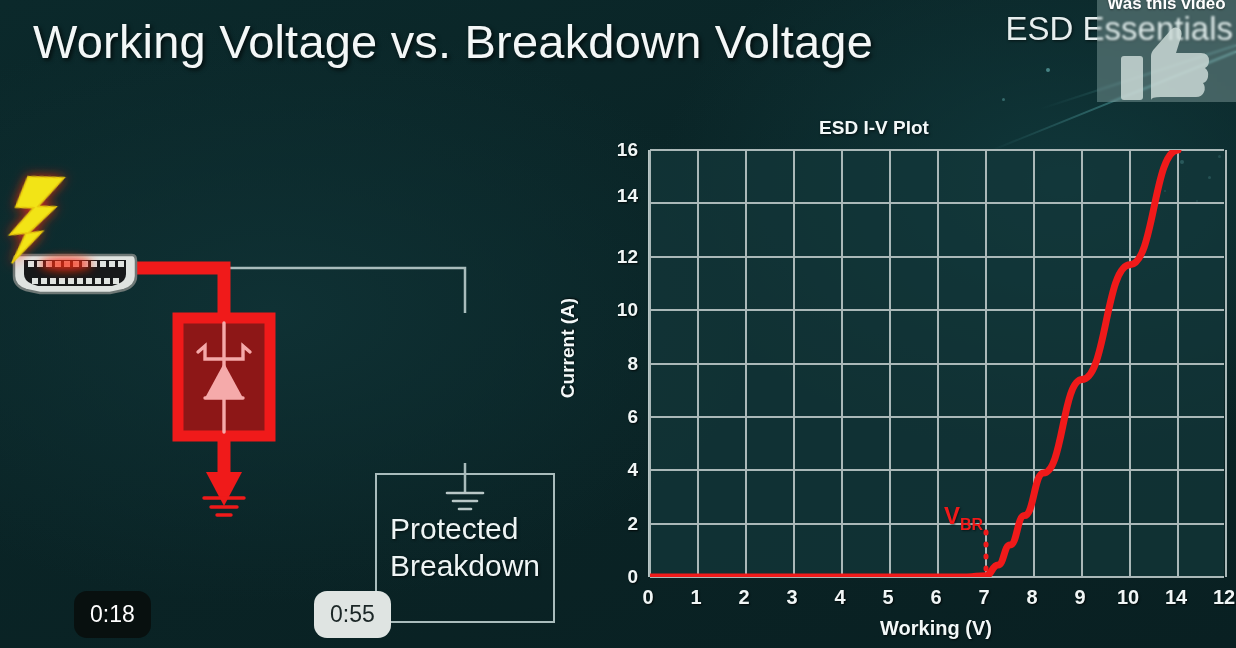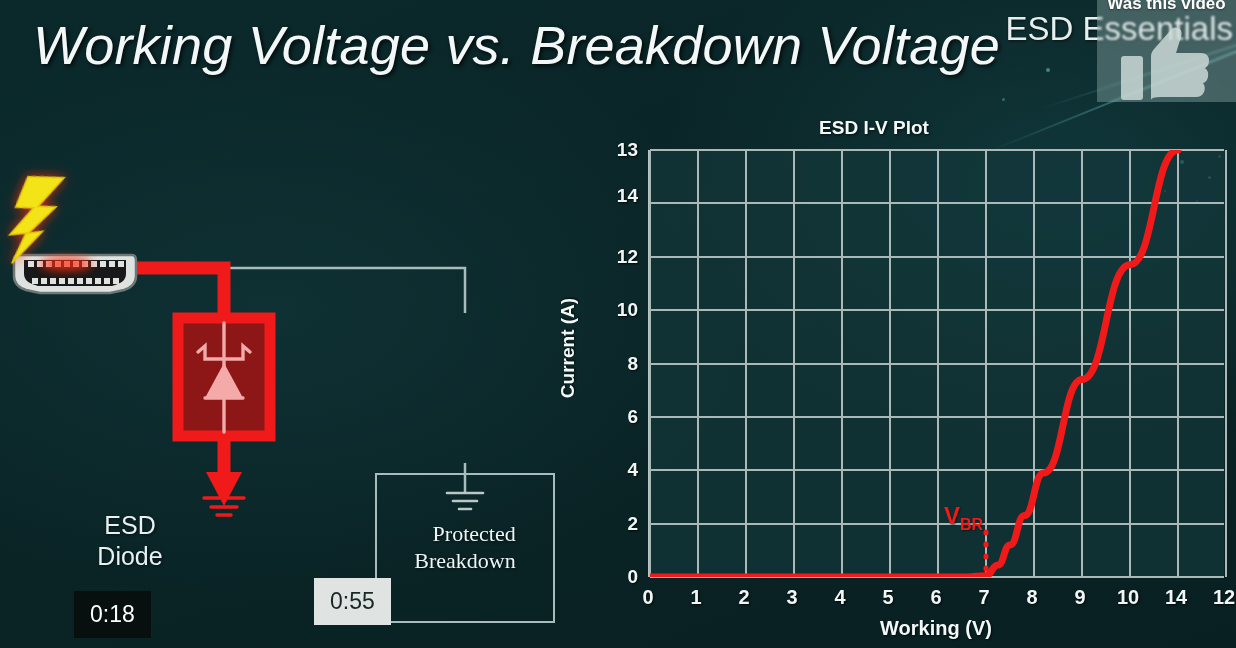--- a/index.html
+++ b/index.html
@@ -22,25 +22,24 @@
   .speck { position: absolute; border-radius: 50%; background: #7fd8d8; pointer-events: none; }
   .swoosh {
     position: absolute; pointer-events: none;
     background: linear-gradient(90deg, rgba(110,220,220,0) 0%, rgba(120,225,225,.42) 45%, rgba(140,235,235,.55) 100%);
     height: 2px; transform-origin: left center;
   }
 
   
   .title {
     position: absolute; left: 33px; top: 14px;
-    font-size: 54px; font-weight: 400; color: #f3f7f7;
+    font-size: 47px; font-weight: 400; color: #f3f7f7;
     letter-spacing: .2px;
     text-shadow: 2px 2px 4px rgba(0,0,0,.75);
     white-space: nowrap;
-    font-style: italic;
   }
   .brand {
     position: absolute; right: 3px; top: 10px;
     font-size: 33px; color: #e6eeee; font-weight: 400;
     text-shadow: 1px 1px 3px rgba(0,0,0,.6);
     white-space: nowrap;
   }
 
   
   .feedback {
@@ -66,23 +65,22 @@
     font-size: 25px; color: #e8f1f1;
     text-shadow: 1px 1px 3px rgba(0,0,0,.6);
   }
   .prot-box {
     position: absolute; left: 375px; top: 313px;
     width: 180px; height: 150px;
     border: 2px solid #a9bcbc;
     display: flex; align-items: center; justify-content: center;
   }
   .prot-box span {
-    font-size: 22px; color: #eef5f5; text-align: right; line-height: 1.22;
+    font-size: 30px; color: #eef5f5; text-align: left; line-height: 1.22;
     text-shadow: 1px 1px 3px rgba(0,0,0,.6);
-    font-family: Liberation Serif, serif;
   }
 
   
   .chart { position: absolute; left: 580px; top: 105px; width: 656px; height: 543px; }
   .chart-title {
     position: absolute; left: 0; top: 12px; width: 656px;
     text-align: center; font-size: 19px; font-weight: bold; color: #f2f8f8;
     text-shadow: 1px 1px 3px rgba(0,0,0,.7);
     padding-right: 68px;
   }
@@ -118,21 +116,21 @@
     text-align: center; font-size: 20px; font-weight: bold; color: #f2f8f8;
     text-shadow: 1px 1px 2px rgba(0,0,0,.7);
   }
   .vbr-lab {
     position: absolute; font-size: 24px; font-weight: bold; color: #f01a1a;
     text-shadow: 1px 1px 2px rgba(0,0,0,.5); white-space: nowrap;
   }
   .vbr-lab sub { font-size: 16px; }
   .badge {
     position: absolute; height: 47px; min-width: 70px;
-    border-radius: 0; display: flex; align-items: center; justify-content: center;
+    border-radius: 13px; display: flex; align-items: center; justify-content: center;
     font-size: 23px; padding: 8px 16px;
   }
   .badge-dark { background: #08100f; color: #ffffff; }
   .badge-light { background: #dfe4e2; color: #1b2626; }
 </style>
 </head>
 <body>
 
 <div id="stage">
 
@@ -232,24 +230,20 @@
           <rect x="86" y="118" width="6" height="6"></rect>
             <rect x="95" y="118" width="6" height="6"></rect>
           <rect x="104" y="118" width="6" height="6"></rect>
             <rect x="113" y="118" width="6" height="6"></rect>
         </g>
         <ellipse cx="66" cy="104" rx="26" ry="7" fill="#ff2a10" opacity=".8" filter="url(#pinGlow)"></ellipse>
       </g>
       <polygon filter="url(#boltGlow)" points="30,18 66,14 44,46 62,44 38,74 52,70 26,106 36,74 20,78 40,48 22,50" fill="#f2e418" stroke="#e8c60a" stroke-width="1.5" transform="translate(-8,0) rotate(8 42 60)"></polygon>
     </svg>
 
-    <div class="label-esd">
-      <div>ESD</div>
-      <div>Diode</div>
-    </div>
 
     <div class="prot-box">
       <span>
         <span>Protected</span><br>
         <span>Breakdown</span>
       </span>
     </div>
   </div>
 
   <div class="chart">
@@ -286,38 +280,38 @@
       </div>
     <div id="tick-layer">
         <div class="ytick-lab" style="top: 472px; right: 598px;">0</div>
         <div class="ytick-lab" style="top: 418.625px; right: 598px;">2</div>
         <div class="ytick-lab" style="top: 365.25px; right: 598px;">4</div>
         <div class="ytick-lab" style="top: 311.875px; right: 598px;">6</div>
         <div class="ytick-lab" style="top: 258.5px; right: 598px;">8</div>
         <div class="ytick-lab" style="top: 205.125px; right: 598px;">10</div>
         <div class="ytick-lab" style="top: 151.75px; right: 598px;">12</div>
         <div class="ytick-lab" style="top: 91px; right: 598px;">14</div>
-        <div class="ytick-lab" style="top: 45px; right: 598px;">13</div>
+        <div class="ytick-lab" style="top: 45px; right: 598px;">16</div>
         <div class="xtick-lab" style="left: 68px;">0</div>
         <div class="xtick-lab" style="left: 116px;">1</div>
         <div class="xtick-lab" style="left: 164px;">2</div>
         <div class="xtick-lab" style="left: 212px;">3</div>
         <div class="xtick-lab" style="left: 260px;">4</div>
         <div class="xtick-lab" style="left: 308px;">5</div>
         <div class="xtick-lab" style="left: 356px;">6</div>
         <div class="xtick-lab" style="left: 404px;">7</div>
         <div class="xtick-lab" style="left: 452px;">8</div>
         <div class="xtick-lab" style="left: 500px;">9</div>
         <div class="xtick-lab" style="left: 548px;">10</div>
         <div class="xtick-lab" style="left: 596px;">14</div>
         <div class="xtick-lab" style="left: 644px;">12</div>
       </div>
   <div class="vbr-lab" style="left: 364px; top: 396.625px;"><span>V</span><sub>BR</sub></div>
     </div>
 
   <div class="badge badge-dark" style="left:74px; top:591px;">
     <span>0:18</span>
   </div>
-  <div class="badge badge-light" style="left:314px; top:578px;justify-content:center;">
+  <div class="badge badge-light" style="left:314px; top:591px;justify-content:center;">
     <span>0:55</span>
   </div>
 
 </div>
 
 </body></html>

